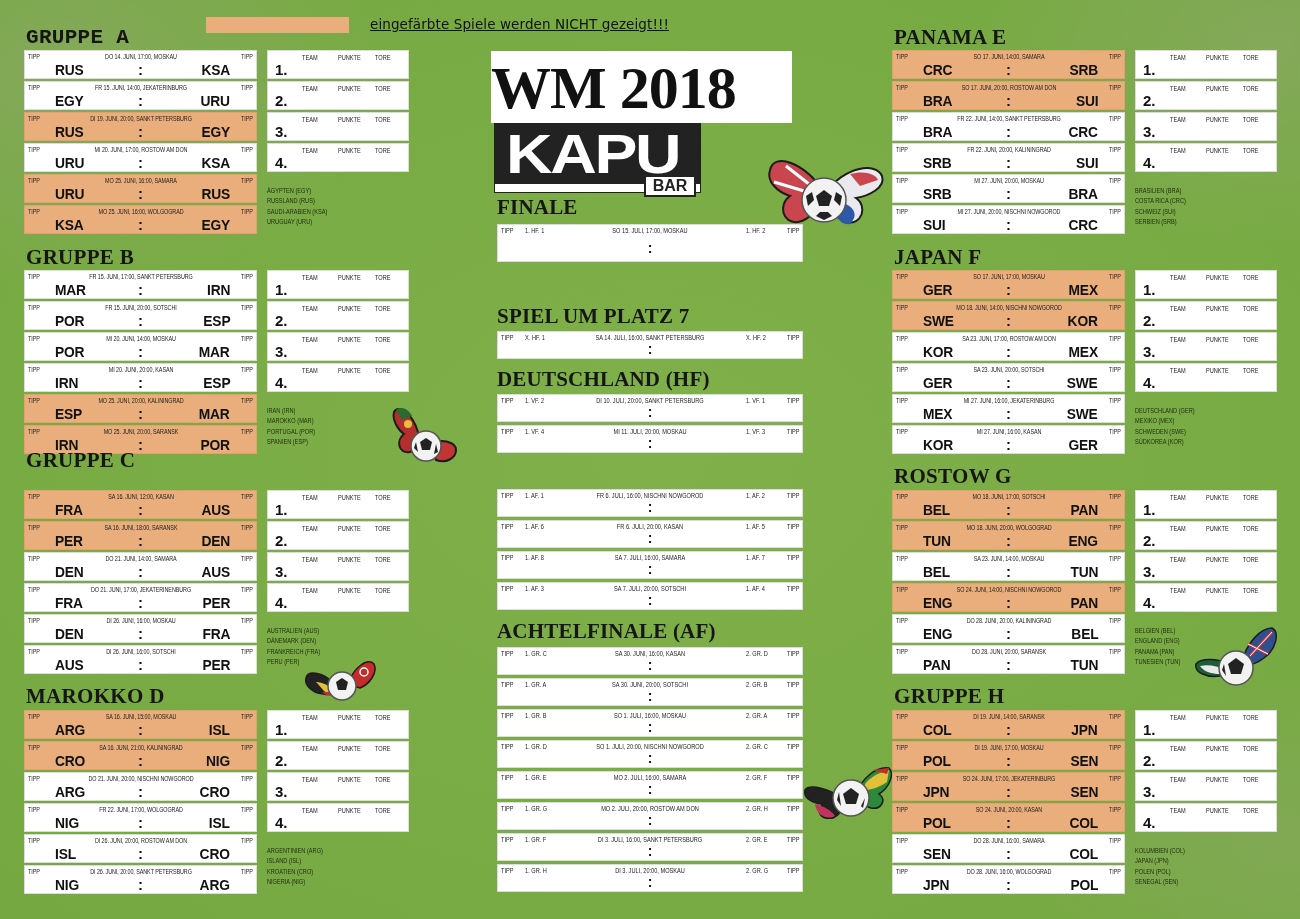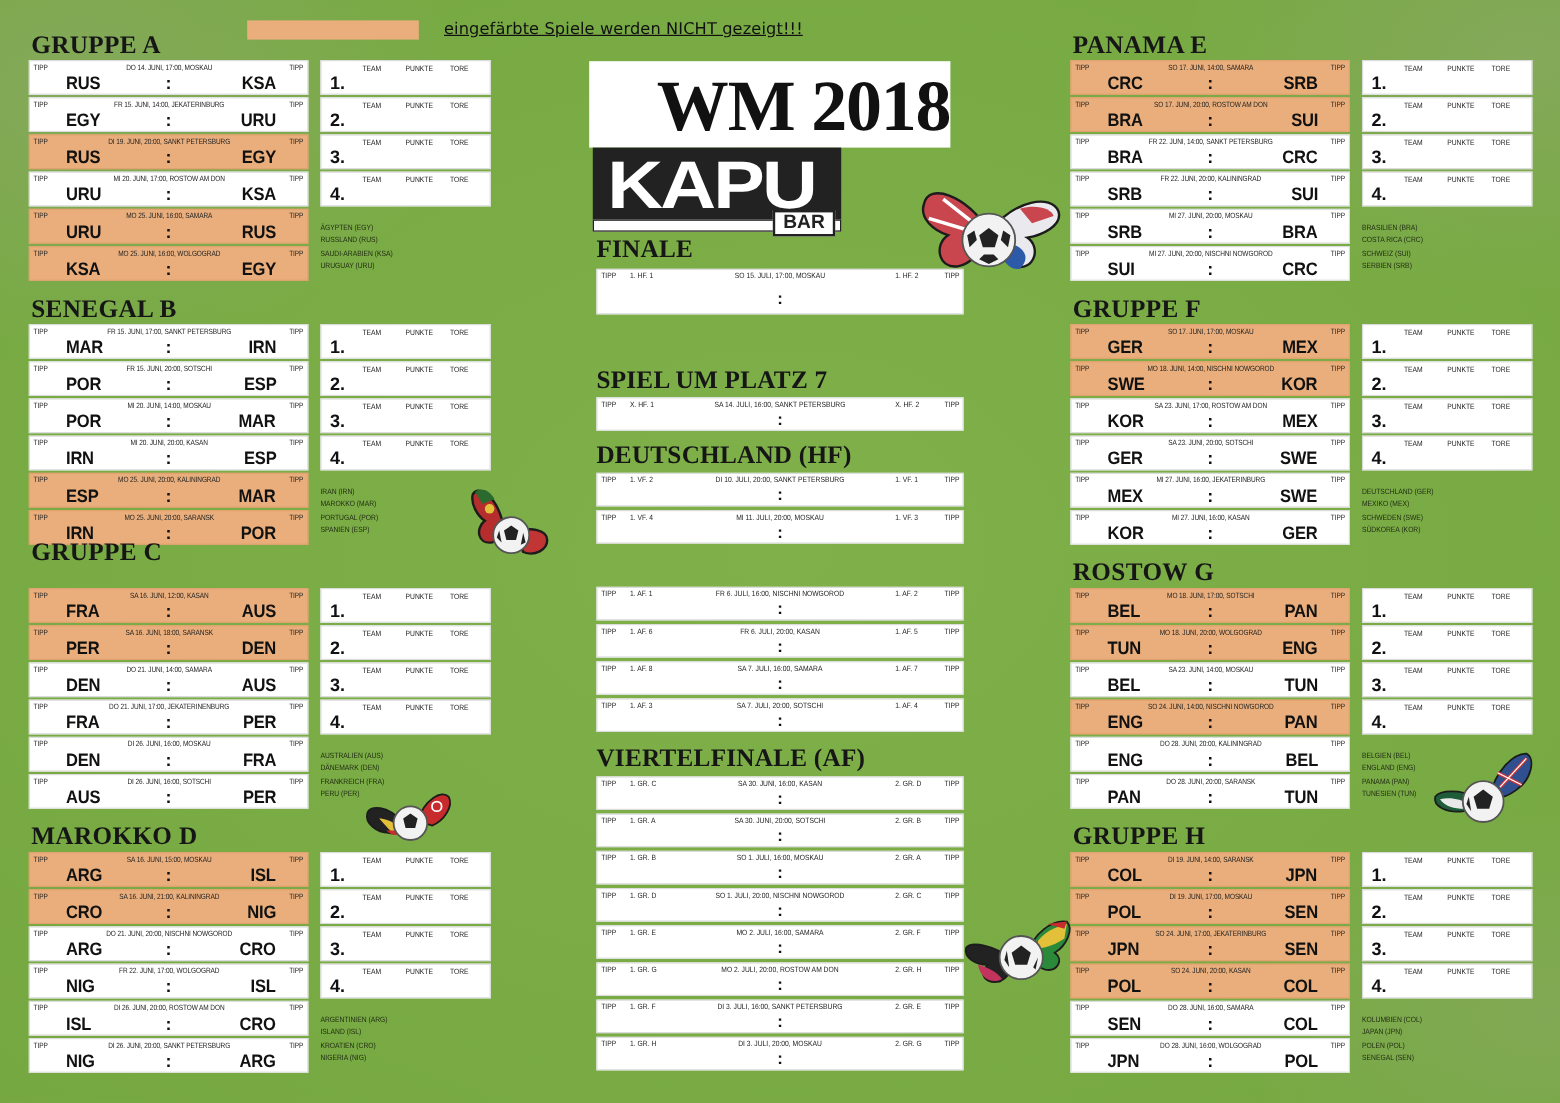--- a/index.html
+++ b/index.html
@@ -93,37 +93,37 @@
   }
   .ko .k-tipp-l { left: 3px; }
   .ko .k-src-l { left: 27px; }
   .ko .k-info { left: 50%; transform: translateX(-50%) scaleX(0.88); transform-origin: center top; }
   .ko .k-src-r { left: 248px; }
   .ko .k-tipp-r { left: 289px; }
   .ko .k-colon { position: absolute; left: 50%; top: 9px; transform: translateX(-50%); font-size: 14px; font-weight: bold; line-height: 16px; color: #111; }
 
   
   .wm-box { left: 491px; top: 51px; width: 301px; height: 72px; background: #fff; }
-  .wm-text { position: absolute; left: 0; top: 4px; width: 100%; text-align: right; font-family: "Liberation Serif", serif; font-weight: bold; font-size: 60px; line-height: 66px; color: #111; letter-spacing: -1px; }
+  .wm-text { position: absolute; left: 0; top: 4px; width: 100%; text-align: left; font-family: "Liberation Serif", serif; font-weight: bold; font-size: 60px; line-height: 66px; color: #111; letter-spacing: -1px; }
   .kapu-box { left: 494px; top: 123px; width: 207px; height: 70px; background: #222; }
   .kapu-text { position: absolute; left: 12px; top: 2px; font-family: "Liberation Sans", sans-serif; font-weight: bold; font-size: 56px; line-height: 58px; color: #fff; letter-spacing: -2px; transform: scaleX(1.15); transform-origin: left top; }
   .kapu-under { position: absolute; left: 0; top: 60px; width: 100%; height: 10px; background: #fff; border: 1px solid #222; }
   .bar-box { position: absolute; right: 5px; top: 52px; width: 52px; height: 22px; background: #fff; border: 2px solid #222; text-align: center; font-weight: bold; font-size: 16px; line-height: 18px; color: #222; }
 
   
   .butterfly { position: absolute; }
 </style>
 </head>
 <body>
 
 <div class="abs legend-swatch"></div>
 <div class="abs legend-text">eingefärbte Spiele werden NICHT gezeigt!!!</div>
 
 <div id="groups-root">
-    <div class="group-title" style="left: 26px; top: 27px;">GRUPPE A</div>
+    <div class="group-title" style="left: 26px; top: 27px; font-family: Liberation Mono, monospace;">GRUPPE A</div>
     <div class="match" style="left: 24px; top: 50px;">
       <span class="tipp-l">TIPP</span>
       <span class="info">DO 14. JUNI, 17:00, MOSKAU</span>
       <span class="tipp-r">TIPP</span>
       <span class="team home">RUS</span>
       <span class="colon">:</span>
       <span class="team away">KSA</span>
     </div>
     <div class="match" style="left: 24px; top: 81px;">
       <span class="tipp-l">TIPP</span>
@@ -188,21 +188,21 @@
       <span class="hdr h-team">TEAM</span>
       <span class="hdr h-punkte">PUNKTE</span>
       <span class="hdr h-tore">TORE</span>
     </div>
     <div class="countries" style="left: 267px; top: 186px;">
       <div>ÄGYPTEN (EGY)</div>
       <div>RUSSLAND (RUS)</div>
       <div>SAUDI-ARABIEN (KSA)</div>
       <div>URUGUAY (URU)</div>
     </div>
-    <div class="group-title" style="left: 26px; top: 247px;">SENEGAL B</div>
+    <div class="group-title" style="left: 26px; top: 247px;">GRUPPE B</div>
     <div class="match" style="left: 24px; top: 270px;">
       <span class="tipp-l">TIPP</span>
       <span class="info">FR 15. JUNI, 17:00, SANKT PETERSBURG</span>
       <span class="tipp-r">TIPP</span>
       <span class="team home">MAR</span>
       <span class="colon">:</span>
       <span class="team away">IRN</span>
     </div>
     <div class="match" style="left: 24px; top: 301px;">
       <span class="tipp-l">TIPP</span>
@@ -504,21 +504,21 @@
       <span class="hdr h-team">TEAM</span>
       <span class="hdr h-punkte">PUNKTE</span>
       <span class="hdr h-tore">TORE</span>
     </div>
     <div class="countries" style="left: 1135px; top: 186px;">
       <div>BRASILIEN (BRA)</div>
       <div>COSTA RICA (CRC)</div>
       <div>SCHWEIZ (SUI)</div>
       <div>SERBIEN (SRB)</div>
     </div>
-    <div class="group-title" style="left: 894px; top: 247px;">GRUPPE F</div>
+    <div class="group-title" style="left: 894px; top: 247px;">JAPAN F</div>
     <div class="match hidden-game" style="left: 892px; top: 270px;">
       <span class="tipp-l">TIPP</span>
       <span class="info">SO 17. JUNI, 17:00, MOSKAU</span>
       <span class="tipp-r">TIPP</span>
       <span class="team home">GER</span>
       <span class="colon">:</span>
       <span class="team away">MEX</span>
     </div>
     <div class="match hidden-game" style="left: 892px; top: 301px;">
       <span class="tipp-l">TIPP</span>
@@ -821,21 +821,21 @@
       <span class="k-colon">:</span>
     </div>
     <div class="ko" style="top: 582px;">
       <span class="k k-tipp-l">TIPP</span>
       <span class="k k-src-l">1. AF. 3</span>
       <span class="k k-info">SA 7. JULI, 20:00, SOTSCHI</span>
       <span class="k k-src-r">1. AF. 4</span>
       <span class="k k-tipp-r">TIPP</span>
       <span class="k-colon">:</span>
     </div>
-    <div class="ko-title" style="left: 497px; top: 621px;">VIERTELFINALE (AF)</div>
+    <div class="ko-title" style="left: 497px; top: 621px;">ACHTELFINALE (AF)</div>
     <div class="ko" style="top: 647px;">
       <span class="k k-tipp-l">TIPP</span>
       <span class="k k-src-l">1. GR. C</span>
       <span class="k k-info">SA 30. JUNI, 16:00, KASAN</span>
       <span class="k k-src-r">2. GR. D</span>
       <span class="k k-tipp-r">TIPP</span>
       <span class="k-colon">:</span>
     </div>
     <div class="ko" style="top: 678px;">
       <span class="k k-tipp-l">TIPP</span>

